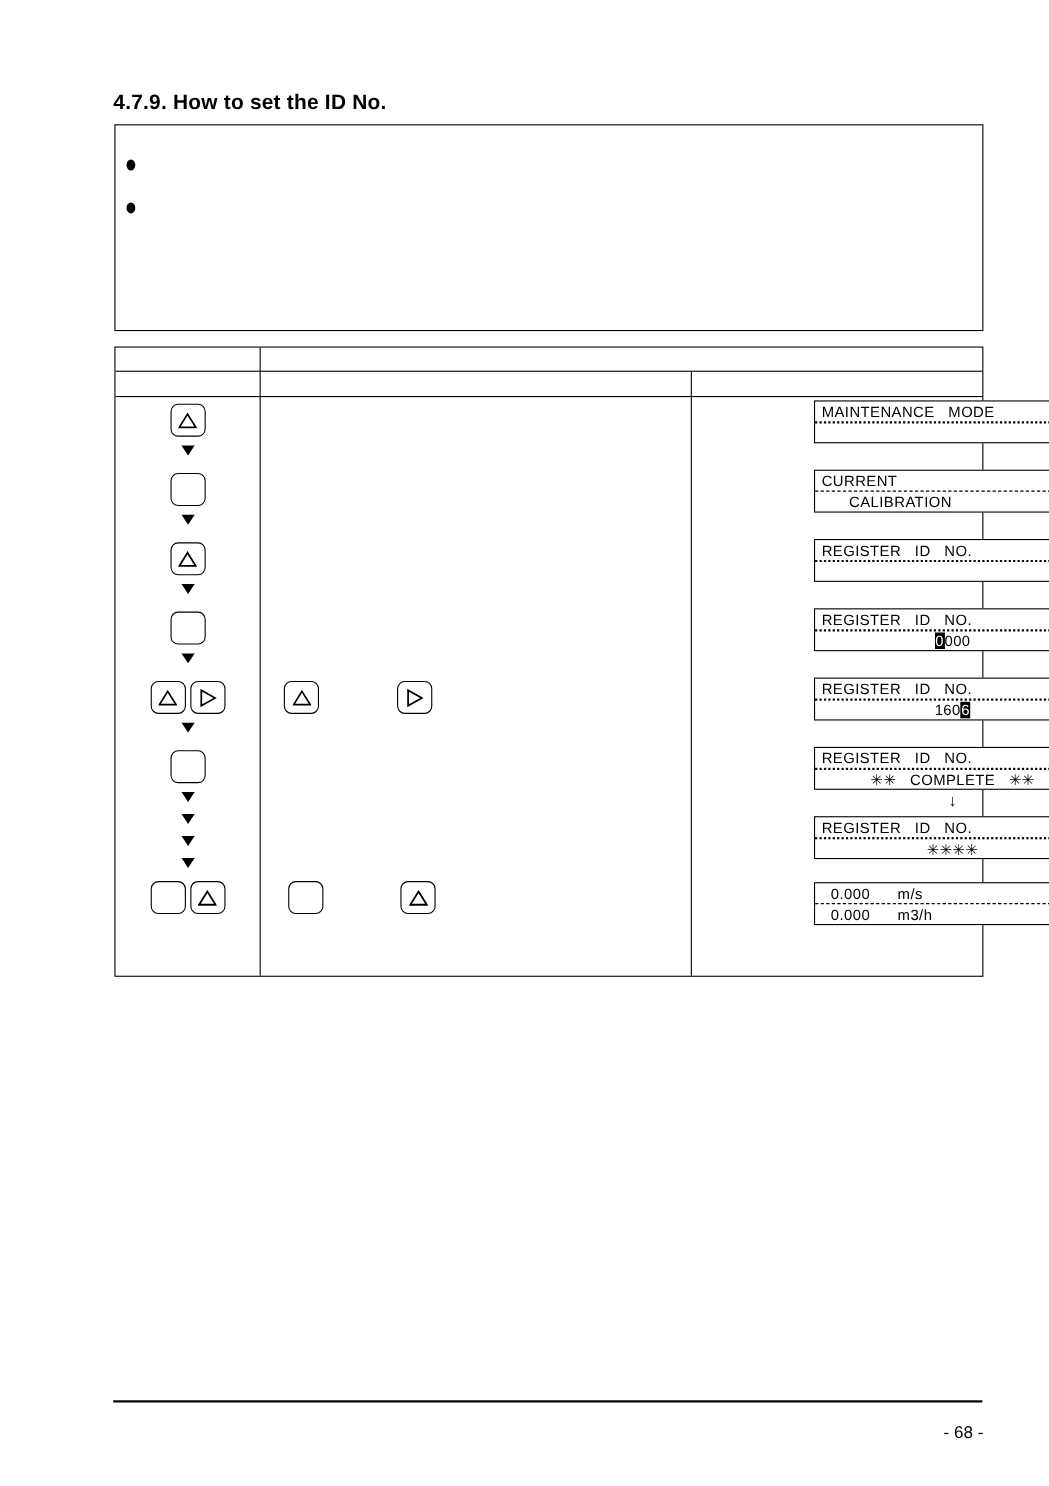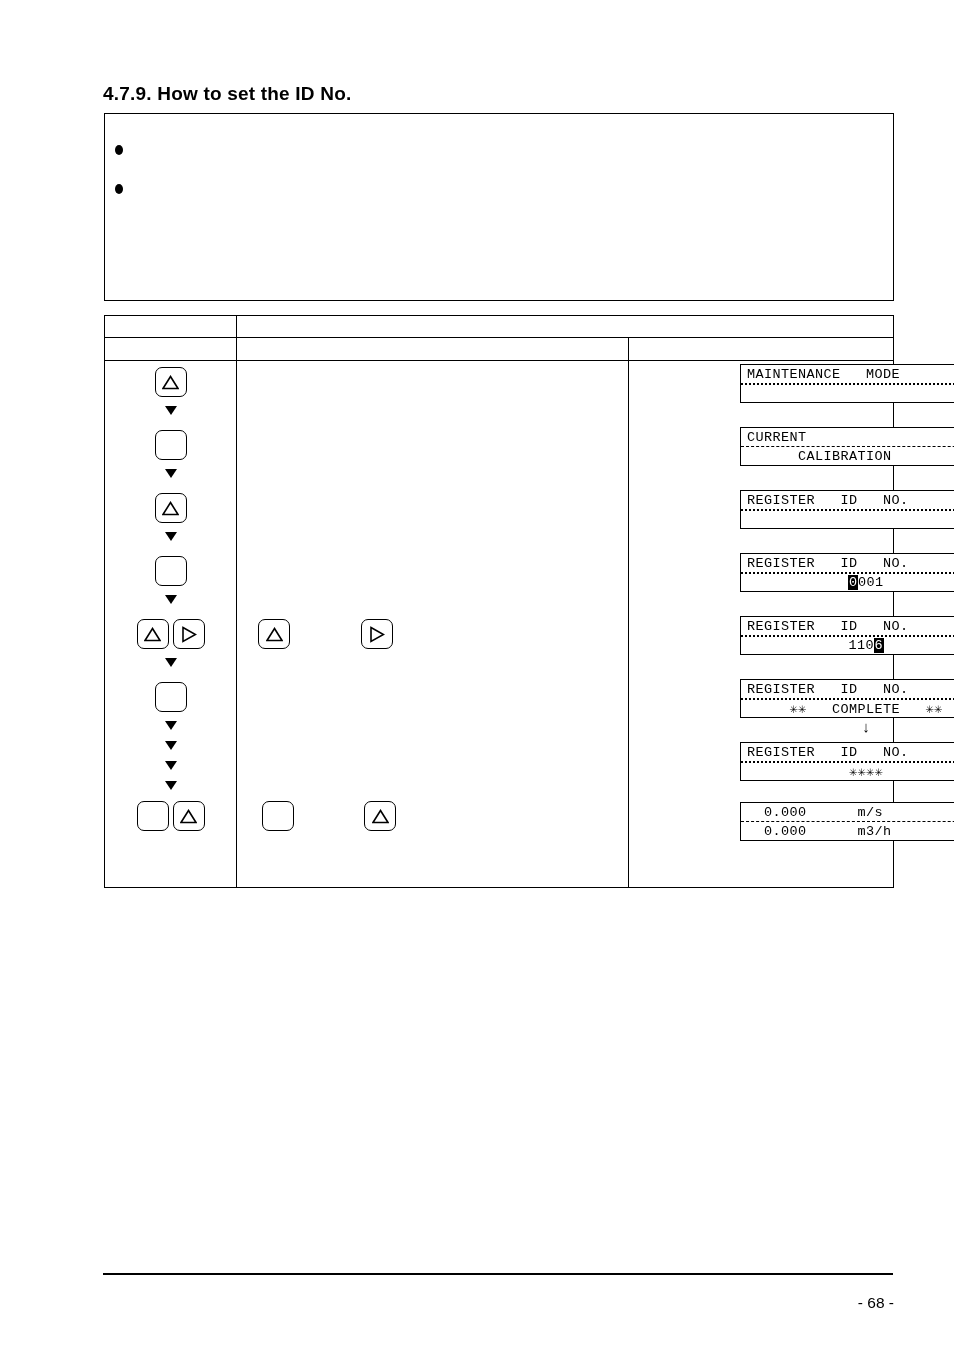--- a/index.html
+++ b/index.html
@@ -113,21 +113,20 @@
     top: 45px;
     width: 392px;
     bottom: 0;
   }
   #col-disp {
     position: absolute;
     left: 523px;
     top: 45px;
     right: 0;
     bottom: 0;
-    font-family: Liberation Mono, monospace;
   }
 
   
   .key {
     display: inline-flex;
     align-items: center;
     justify-content: center;
     width: 32px;
     height: 30px;
     border: 1.8px solid #000;
@@ -391,27 +390,27 @@
 
     <div class="lcd" style="top:129px;">
       <div class="line top">REGISTER   ID   NO.</div>
       <div class="divider"></div>
       <div class="line bottom"></div>
     </div>
 
     <div class="lcd" style="top:192px;">
       <div class="line top">REGISTER   ID   NO.</div>
       <div class="divider"></div>
-      <div class="line bottom lcd-center"><span></span><span class="cursor">0</span><span>001</span></div>
+      <div class="line bottom lcd-center"><span></span><span class="cursor">0</span><span>000</span></div>
     </div>
 
     <div class="lcd" style="top:255px;">
       <div class="line top">REGISTER   ID   NO.</div>
       <div class="divider"></div>
-      <div class="line bottom lcd-center"><span>110</span><span class="cursor">6</span><span></span></div>
+      <div class="line bottom lcd-center"><span>160</span><span class="cursor">6</span><span></span></div>
     </div>
 
     <div class="lcd" style="top:318px;">
       <div class="line top">REGISTER   ID   NO.</div>
       <div class="divider"></div>
       <div class="line bottom lcd-center">✳✳   COMPLETE   ✳✳</div>
     </div>
 
     <div class="down-arrow-sym" style="top:360px;">↓</div>
 

